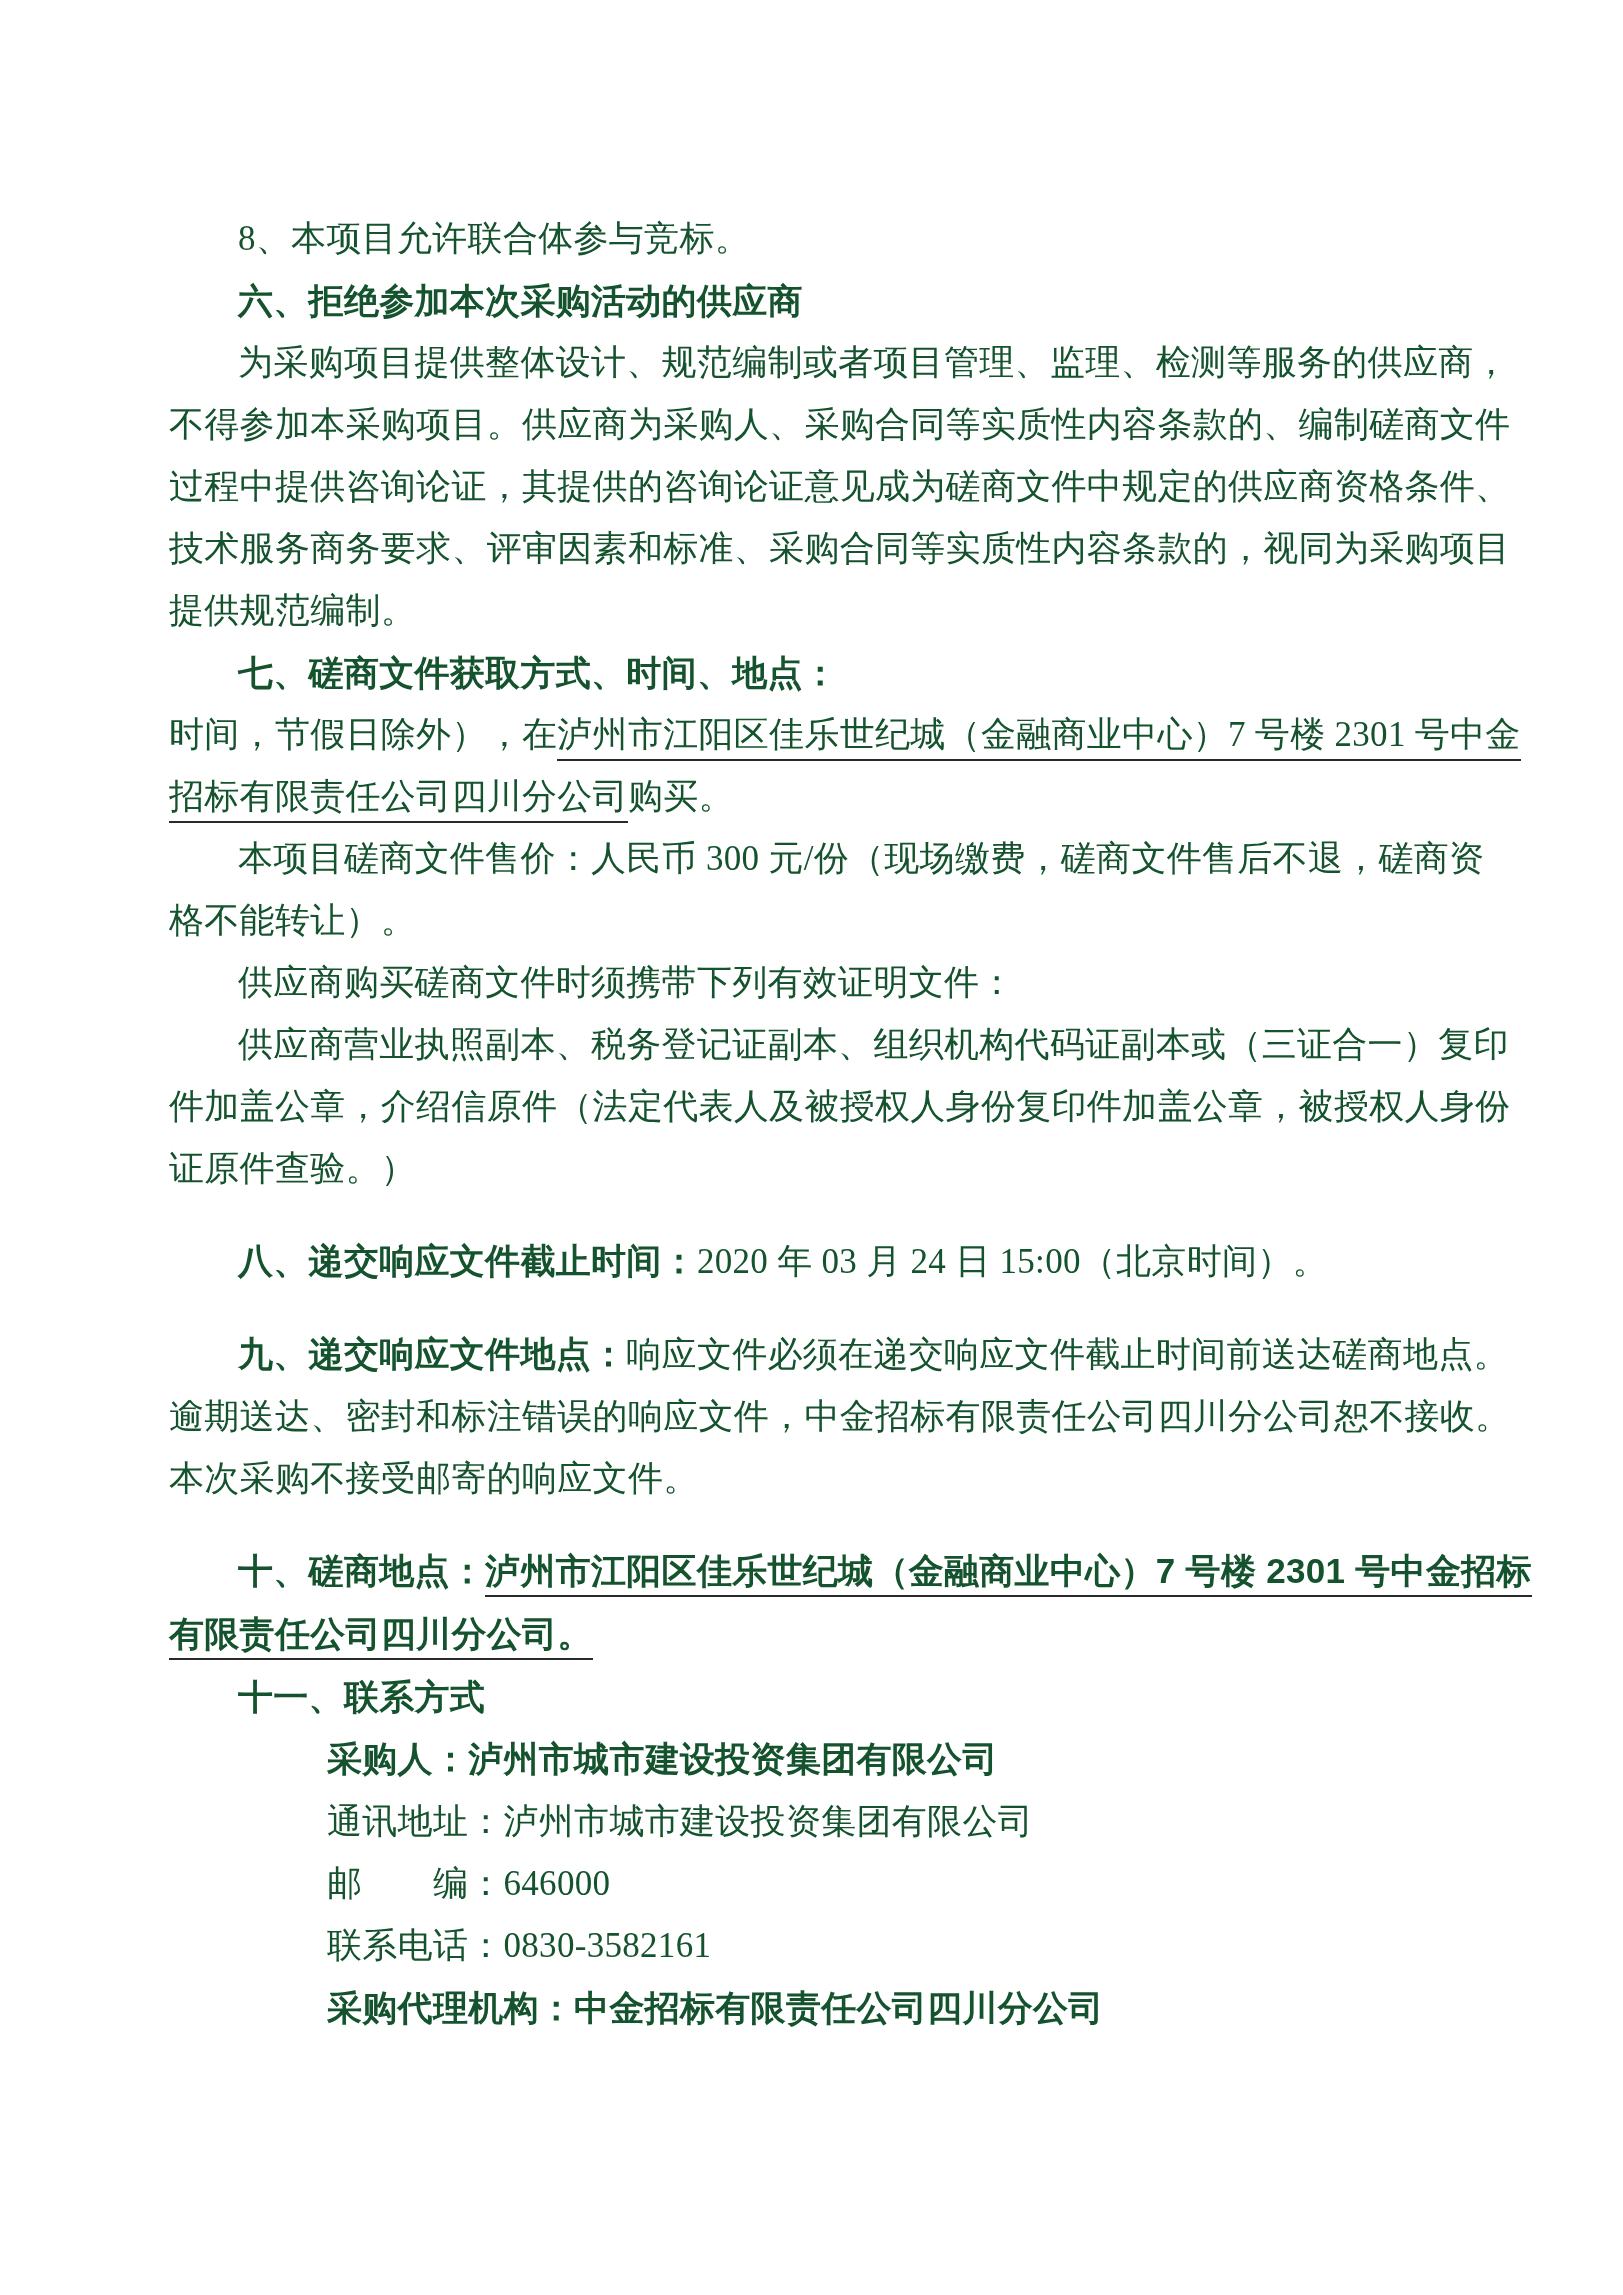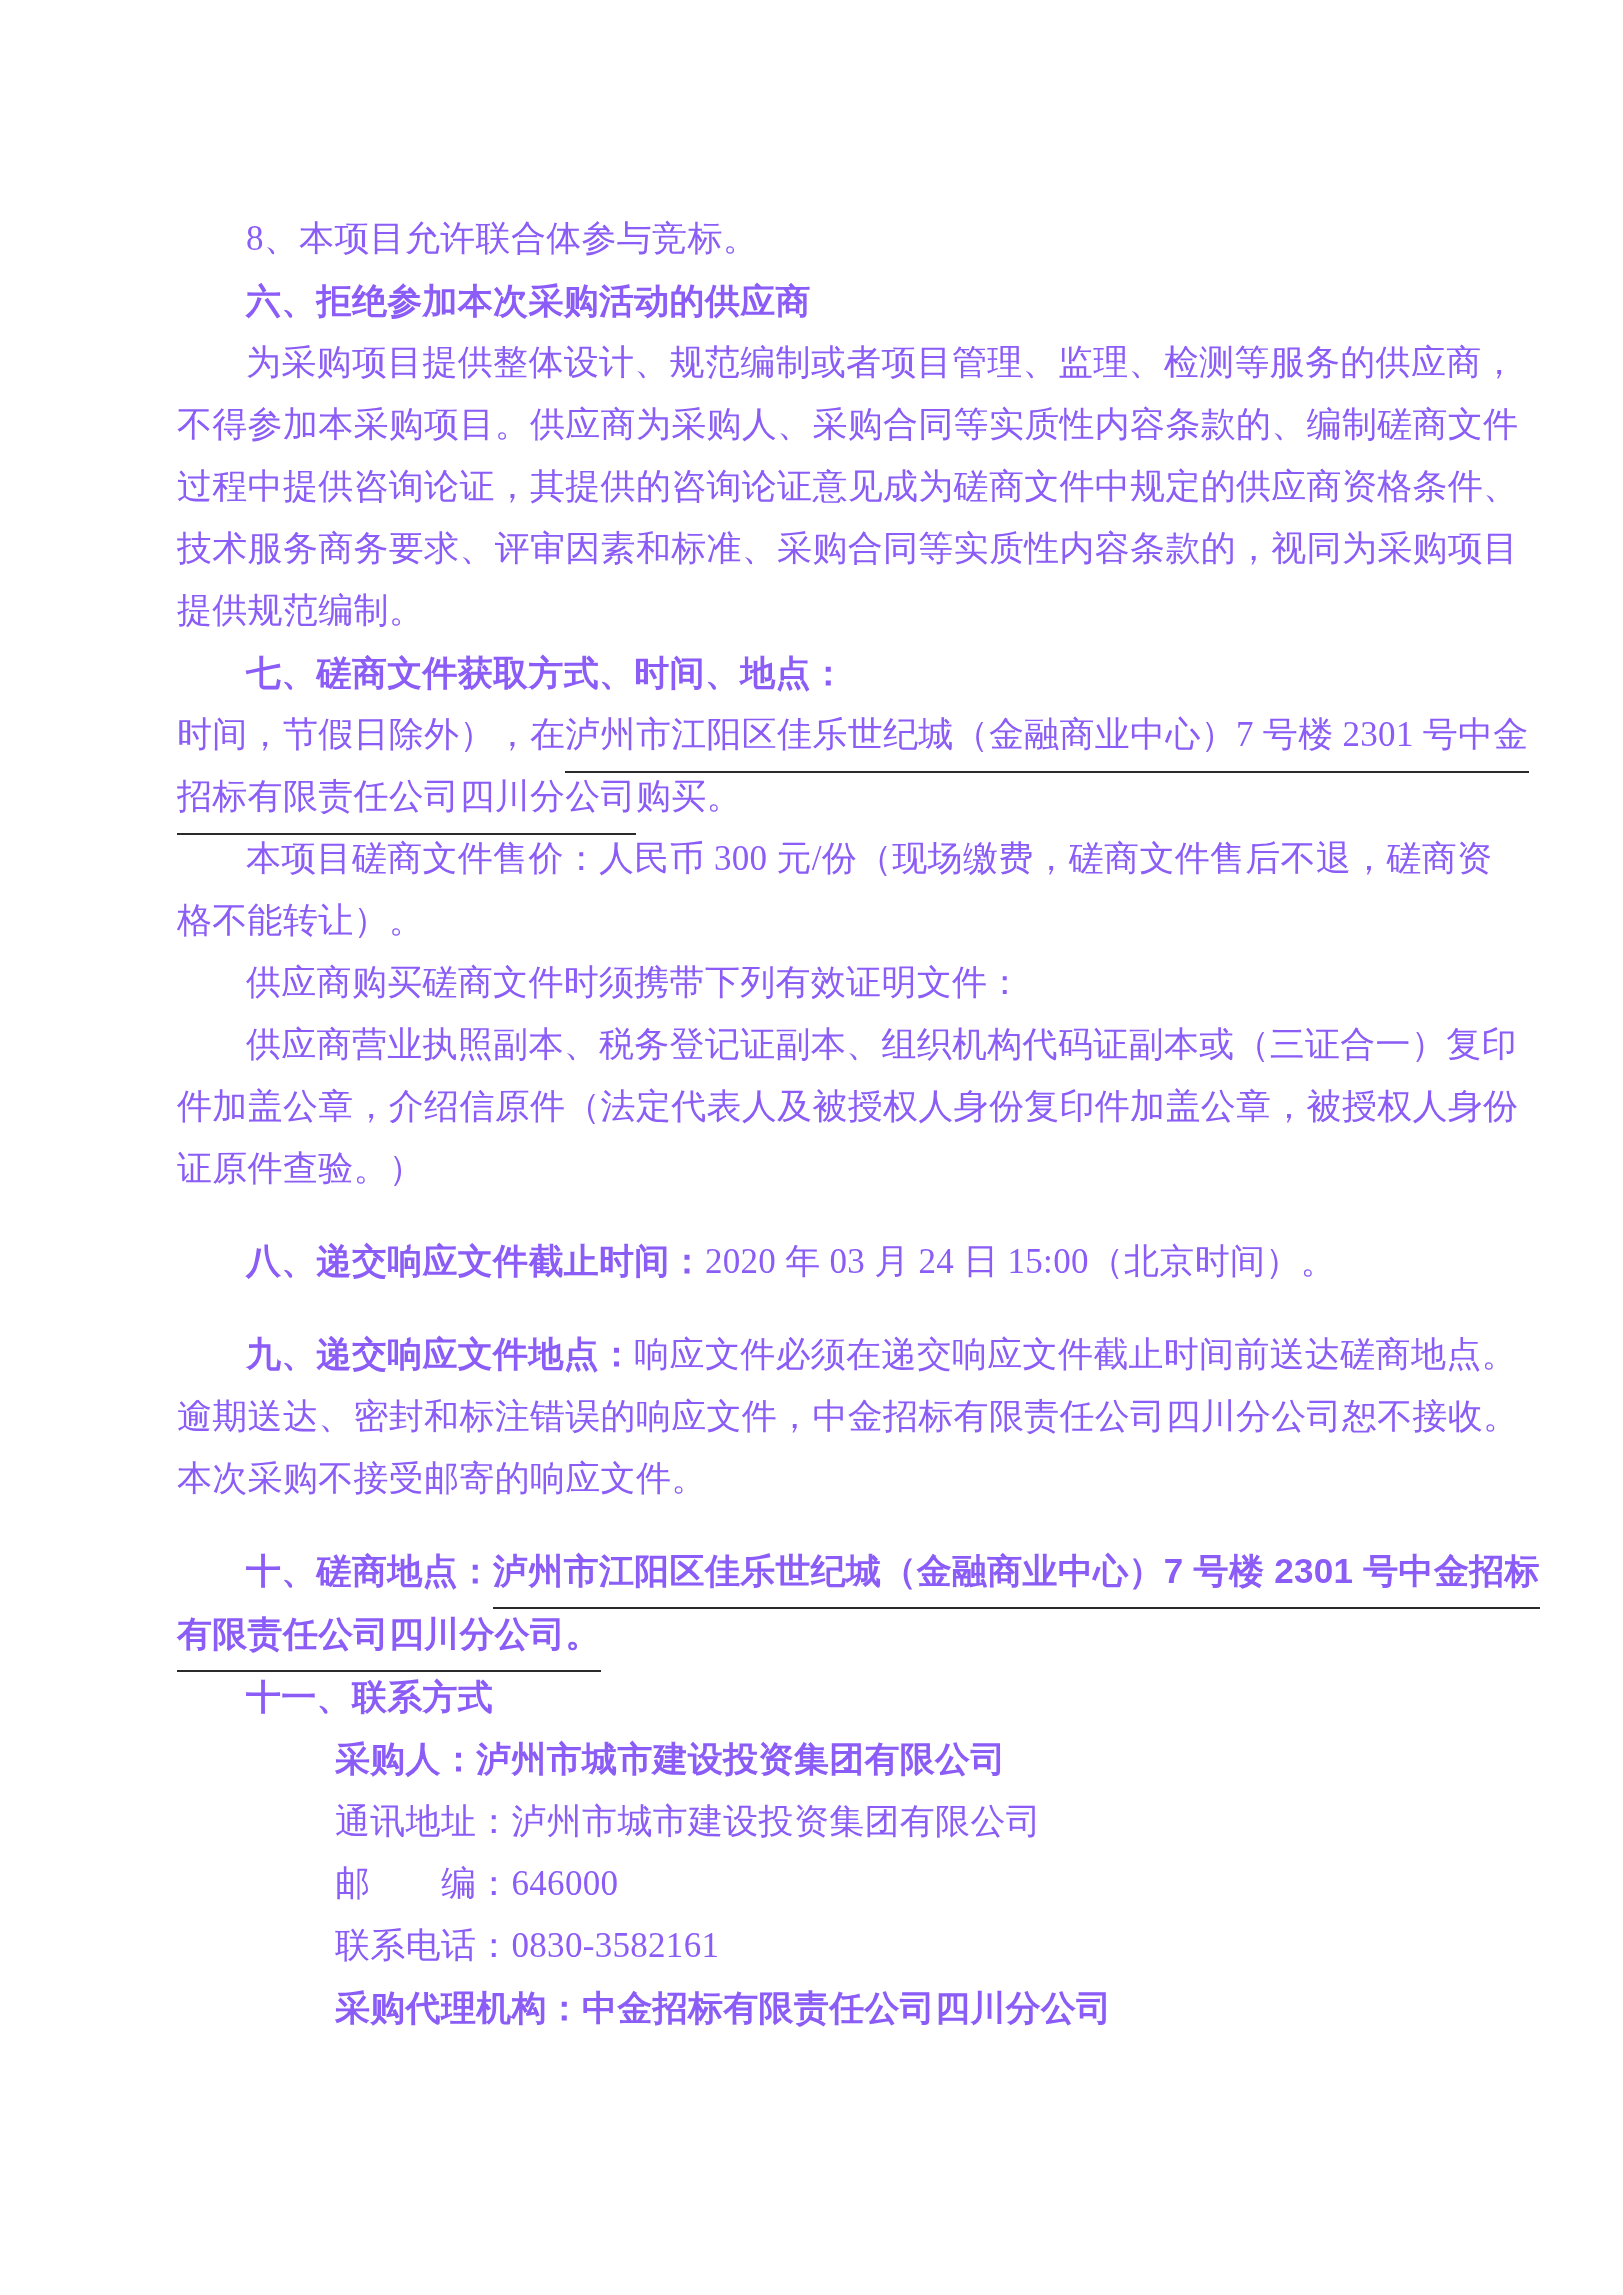--- a/index.html
+++ b/index.html
@@ -5,39 +5,39 @@
   html, body { margin: 0; padding: 0; }
   .page {
     position: relative;
     width: 1623px;
     height: 2295px;
     background: #ffffff;
     overflow: hidden;
   }
   .content {
     position: absolute;
-    left: 177px;
+    left: 169px;
     top: 208px;
     width: 1299px;
     font-family: "Liberation Serif", "DejaVu Serif", serif;
     font-size: 35px;
     line-height: 62px;
-    color: #8b5cf6;
+    color: #14532d;
     letter-spacing: 0.3px;
   }
   p { margin: 0; white-space: nowrap; }
   .indent { text-indent: 69px; }
   .gap { margin-top: 30px; }
   .hd {
     font-family: "Liberation Sans", "DejaVu Sans", sans-serif;
     font-weight: 700;
   }
   .u {
     border-bottom: 2.6px solid #2a2a2a;
-    padding-bottom: 17px;
+    padding-bottom: 5px;
   }
   .contact { padding-left: 158px; }
   .contact .label { }
 </style>
 </head>
 <body>
 
 <div class="page">
   <div class="content">
 

